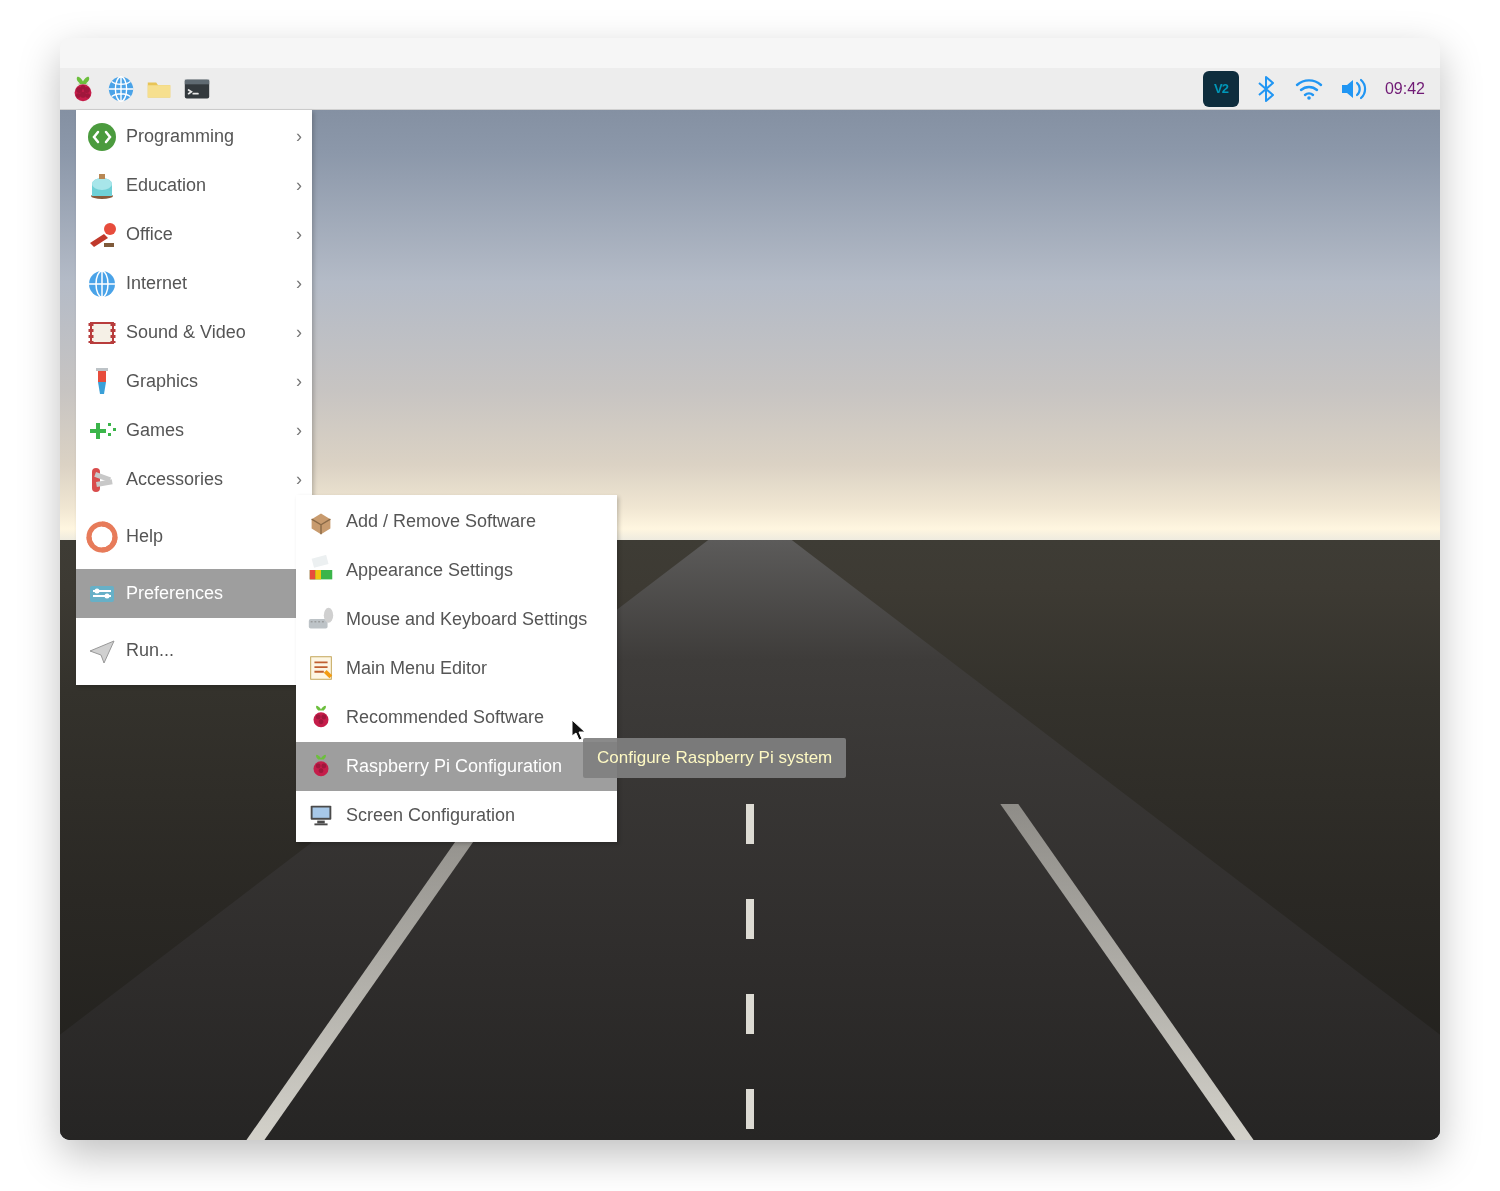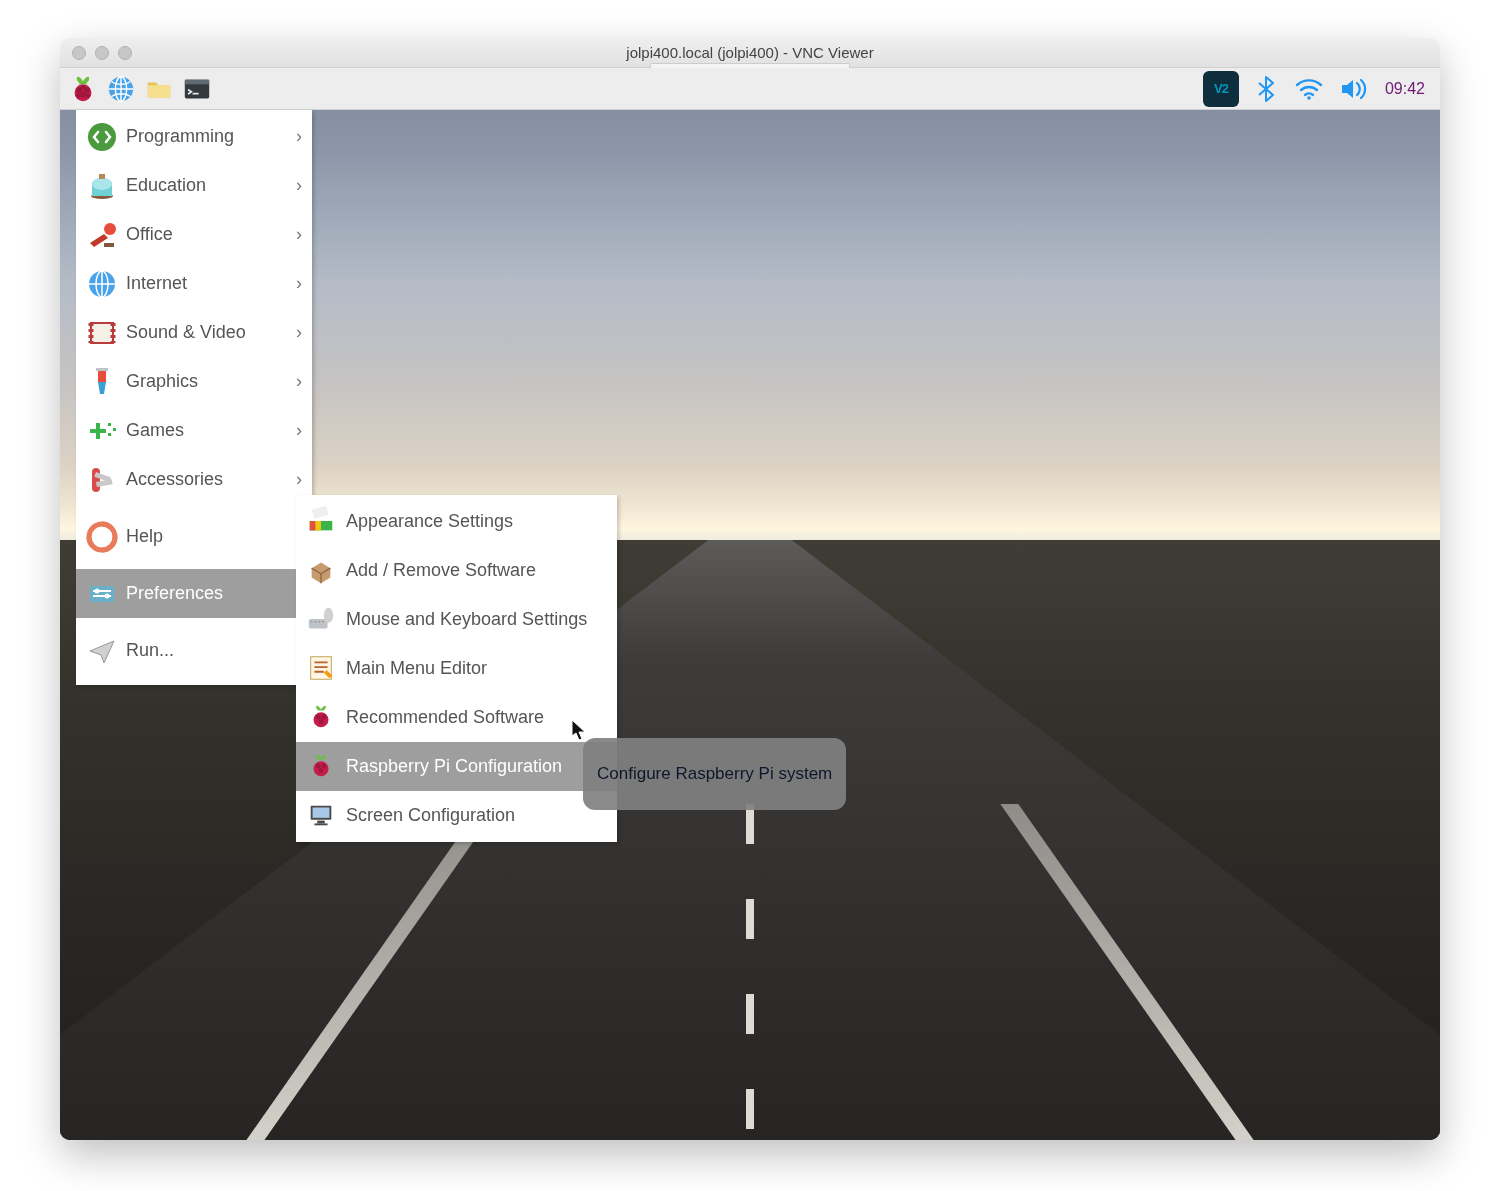--- a/index.html
+++ b/index.html
@@ -28,37 +28,28 @@
 .vnc-badge{width:36px;height:36px;background:#0e2d3d;border-radius:6px;display:flex;align-items:center;justify-content:center;color:#0097b8;font-weight:700;font-size:13px;letter-spacing:-1px}
 .menu{position:absolute;left:16px;top:42px;width:236px;background:#fff;box-shadow:2px 2px 4px rgba(0,0,0,.2);padding:2px 0}
 .menu-item{height:49px;display:flex;align-items:center;padding:0 10px;font-size:18px;color:#555;cursor:pointer;position:relative}
 .menu-item .mico{width:32px;height:32px;margin-right:8px;flex-shrink:0}
 .menu-item .chev{margin-left:auto;color:#777}
 .menu-item.sel{background:#9e9e9e;color:#fff}
 .menu-item.sel .chev{color:#fff}
 .menu-sep{height:8px}
 .submenu{position:absolute;left:236px;top:427px;width:321px;background:#fff;box-shadow:2px 2px 4px rgba(0,0,0,.2);padding:2px 0;z-index:5}
 .submenu .menu-item{height:49px}
-.tooltip{position:absolute;left:523px;top:670px;background:rgba(128,128,128,.92);color:#0f172a;padding:26px 14px;font-size:17px;border-radius:12px;z-index:6}
+.tooltip{position:absolute;left:523px;top:670px;background:rgba(128,128,128,.92);color:#fef9c3;padding:10px 14px;font-size:17px;border-radius:2px;z-index:6}
 .cursor{position:absolute;left:510px;top:650px;z-index:7}
 svg{display:block}
 </style>
 </head>
 <body>
 
 <div class="outer-shadow">
-  <div class="mac-titlebar">
-    <div class="traffic">
-        <span></span>
-        <span></span>
-        <span></span>
-      </div>
-    <div class="mac-title">jolpi400.local (jolpi400) - VNC Viewer</div>
-    <div class="handle"></div>
-  </div>
 
   <div class="vnc">
     <div class="desktop">
       <div class="field"></div>
       <div class="ground"></div>
       <div class="road">
           <div class="edge l"></div>
           <div class="edge r"></div>
           <div class="cl"></div>
         </div>
@@ -237,36 +228,36 @@
           </span>
           <span>Run...</span>
         </div>
         <div class="menu-sep"></div>
       </div>
 
     <div class="submenu" id="submenu">
         <div class="menu-item">
           <span class="mico">
             <svg width="30" height="30" viewBox="0 0 32 32">
+              <path d="M6 14l10-6 10 6v10l-10 6-10-6z" fill="#c89b6e"></path>
+              <path d="M6 14l10 6 10-6M16 20v10" stroke="#8a6a47" stroke-width="1.5" fill="none"></path>
+            </svg>
+          </span>
+          <span>Add / Remove Software</span>
+        </div>
+        <div class="menu-item">
+          <span class="mico">
+            <svg width="30" height="30" viewBox="0 0 32 32">
               <rect x="4" y="16" width="24" height="10" fill="#3bb54a"></rect>
               <rect x="4" y="16" width="6" height="10" fill="#e74c3c"></rect>
               <rect x="10" y="16" width="6" height="10" fill="#f1c40f"></rect>
               <rect x="6" y="4" width="16" height="10" fill="#ecf0f1" transform="rotate(-15 6 4)"></rect>
             </svg>
           </span>
           <span>Appearance Settings</span>
-        </div>
-        <div class="menu-item">
-          <span class="mico">
-            <svg width="30" height="30" viewBox="0 0 32 32">
-              <path d="M6 14l10-6 10 6v10l-10 6-10-6z" fill="#c89b6e"></path>
-              <path d="M6 14l10 6 10-6M16 20v10" stroke="#8a6a47" stroke-width="1.5" fill="none"></path>
-            </svg>
-          </span>
-          <span>Add / Remove Software</span>
         </div>
         <div class="menu-item">
           <span class="mico">
             <svg width="30" height="30" viewBox="0 0 32 32">
               <rect x="3" y="16" width="20" height="10" rx="2" fill="#bdc3c7"></rect>
               <ellipse cx="24" cy="12" rx="5" ry="8" fill="#d0d0d0"></ellipse>
               <path d="M5 19h2M9 19h2M13 19h2M17 19h2" stroke="#888"></path>
             </svg>
           </span>
           <span>Mouse and Keyboard Settings</span>

